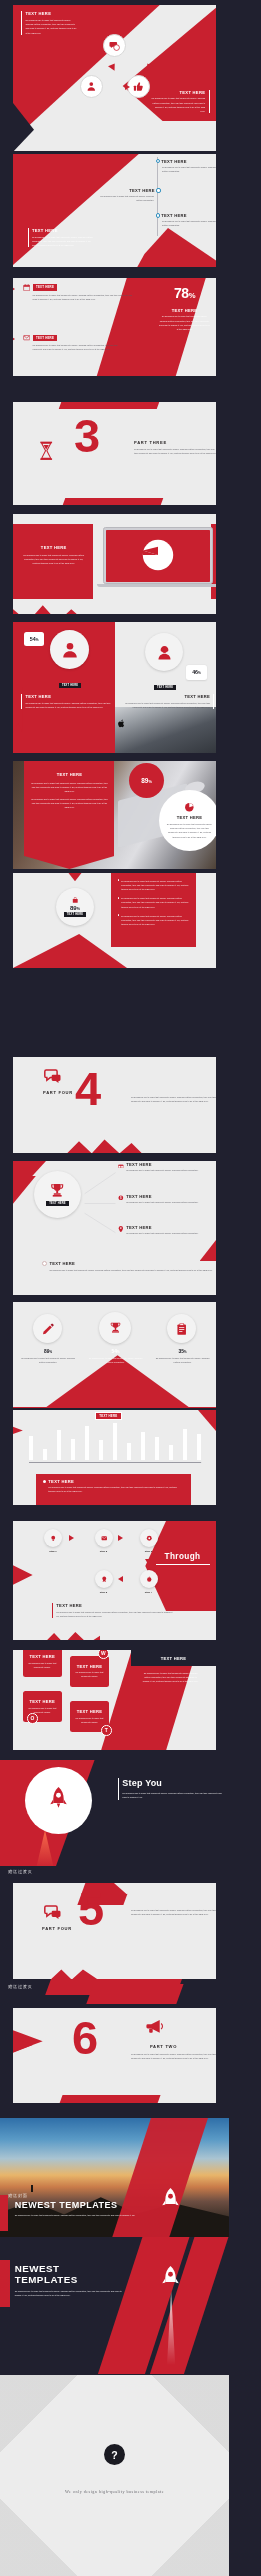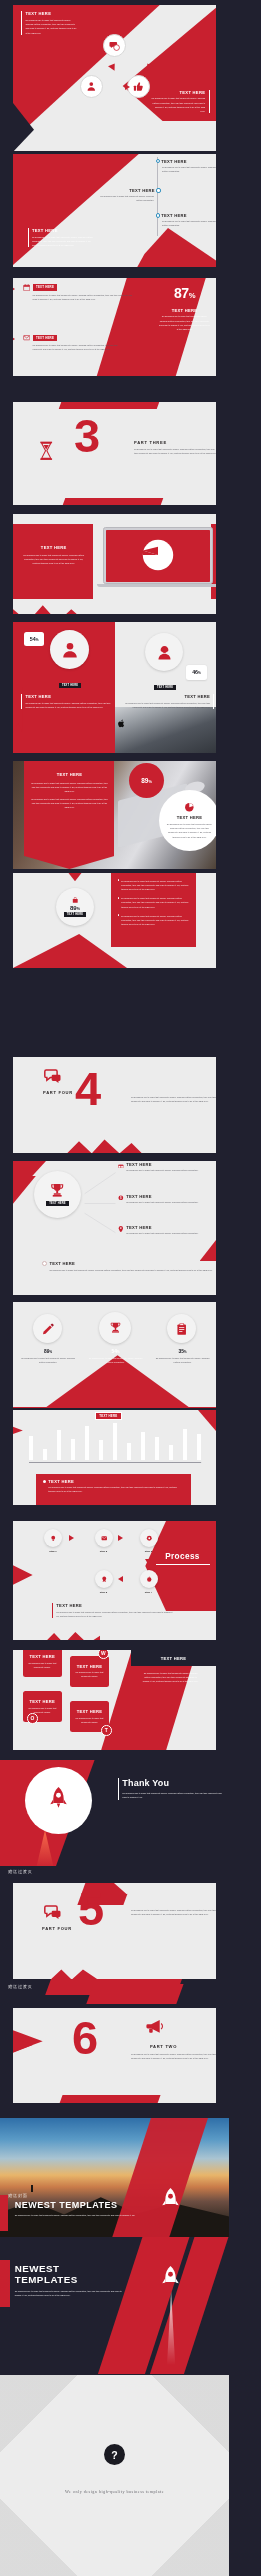--- a/index.html
+++ b/index.html
@@ -159,21 +159,21 @@
         <rect x="2" y="5" width="20" height="14" rx="1.5" fill="none" stroke="#c8202f" stroke-width="2"></rect>
         <path d="M3 6l9 7 9-7" fill="none" stroke="#c8202f" stroke-width="2"></path>
       </svg>
       <span class="tagr">TEXT HERE</span>
     </div>
     <div class="body-t" style="margin-top:1.6px;margin-left:9.8px;">So designers like to make that complexity simple. Through pattern recognition, they can take complexity and learn to simplify it. So, systems thinkers need to be at the CEO level.</div>
   </div>
 
   <div style="position:absolute;left:146px;top:6.5px;width:51px;text-align:center;">
     <div class="white" style="font-size:14px;font-weight:bold;letter-spacing:-0.4px;">
-      <span>87</span><span style="font-size:.55em;">%</span>
+      <span>78</span><span style="font-size:.55em;">%</span>
     </div>
     <div class="h-ttl w" style="margin-top:7.4px;">TEXT HERE</div>
     <div class="body-t w" style="margin-top:1.6px;">So designers like to make that complexity simple. Through pattern recognition, they can take complexity and learn to simplify it. So, systems thinkers need to be at the CEO level.</div>
   </div>
 
   <div class="arrowR" style="left:-3.3px;top:8.2px;"></div>
   <div class="arrowR" style="left:-3.3px;top:58px;"></div>
 </div>
 
 <div class="page" style="top:402px;height:103px;">
@@ -537,21 +537,21 @@
     </div>
   </div>
 </div>
 
 <div class="page" style="top:1521px;height:119px;">
   <div style="position:absolute;left:-16.4px;top:36px;width:36px;height:36px;background:#c8202f;
               clip-path:polygon(0 0,100% 50%,0 100%);"></div>
   <div style="position:absolute;right:-3.3px;top:0;width:74px;height:90px;background:#c8202f;
               clip-path:polygon(28% 0,100% 0,100% 100%,28% 100%,0 50%);"></div>
   <div class="white" style="position:absolute;right:6.5px;top:31px;width:54px;text-align:center;">
-    <div class="h-big">Process</div>
+    <div class="h-big">Through</div>
     <div style="height:0.7px;background:#fff;margin-top:2.5px;"></div>
   </div>
 
   <div class="wcirc" style="left:31px;top:8.2px;width:18px;height:18px;display:flex;align-items:center;justify-content:center;">
     <svg width="6.5" height="6.5" viewBox="0 0 24 24">
       <circle cx="12" cy="10" r="7" fill="#c8202f"></circle>
         <rect x="9" y="17" width="6" height="4" rx="1" fill="#c8202f"></rect>
     </svg>
   </div>
   <div class="lbl-step" style="position:absolute;left:24.5px;top:29px;width:31px;">Step 1</div>
@@ -653,21 +653,21 @@
       <circle cx="12" cy="9.5" r="2.8" fill="#fff"></circle>
       <path fill="#c8202f" d="M6 14L2.5 20 6 19zM18 14l3.5 6L18 19z"></path>
       <path fill="#c8202f" d="M10 19h4l-2 5z"></path>
     </svg>
   </div>
   <div style="position:absolute;left:36px;top:70px;width:18px;height:39px;
               background:linear-gradient(180deg,rgba(255,120,80,.85),rgba(200,32,47,0));
               clip-path:polygon(50% 0,100% 100%,0 100%);"></div>
 
   <div class="bar-l" style="position:absolute;left:118px;top:18px;width:108px;">
-    <div class="white" style="font-size:9px;font-weight:bold;letter-spacing:0.2px;">Thank You</div>
+    <div class="white" style="font-size:9px;font-weight:bold;letter-spacing:0.2px;">Step You</div>
     <div class="body-t w" style="margin-top:3.3px;">So designers like to make that complexity simple. Through pattern recognition, they can take complexity and learn to simplify it. So.</div>
   </div>
 </div>
 <div class="cn" style="position:absolute;left:8.2px;top:1869px;">赠送过渡页</div>
 
 <div class="page" style="top:1883px;height:96px;">
   <div style="position:absolute;left:69px;top:-3.3px;width:46px;height:24.5px;background:#c8202f;transform:skewX(-20deg);"></div>
   <div style="position:absolute;left:101px;top:0;width:26px;height:11.4px;background:#ececec;
               clip-path:polygon(0 0,100% 0,50% 100%);"></div>
 

